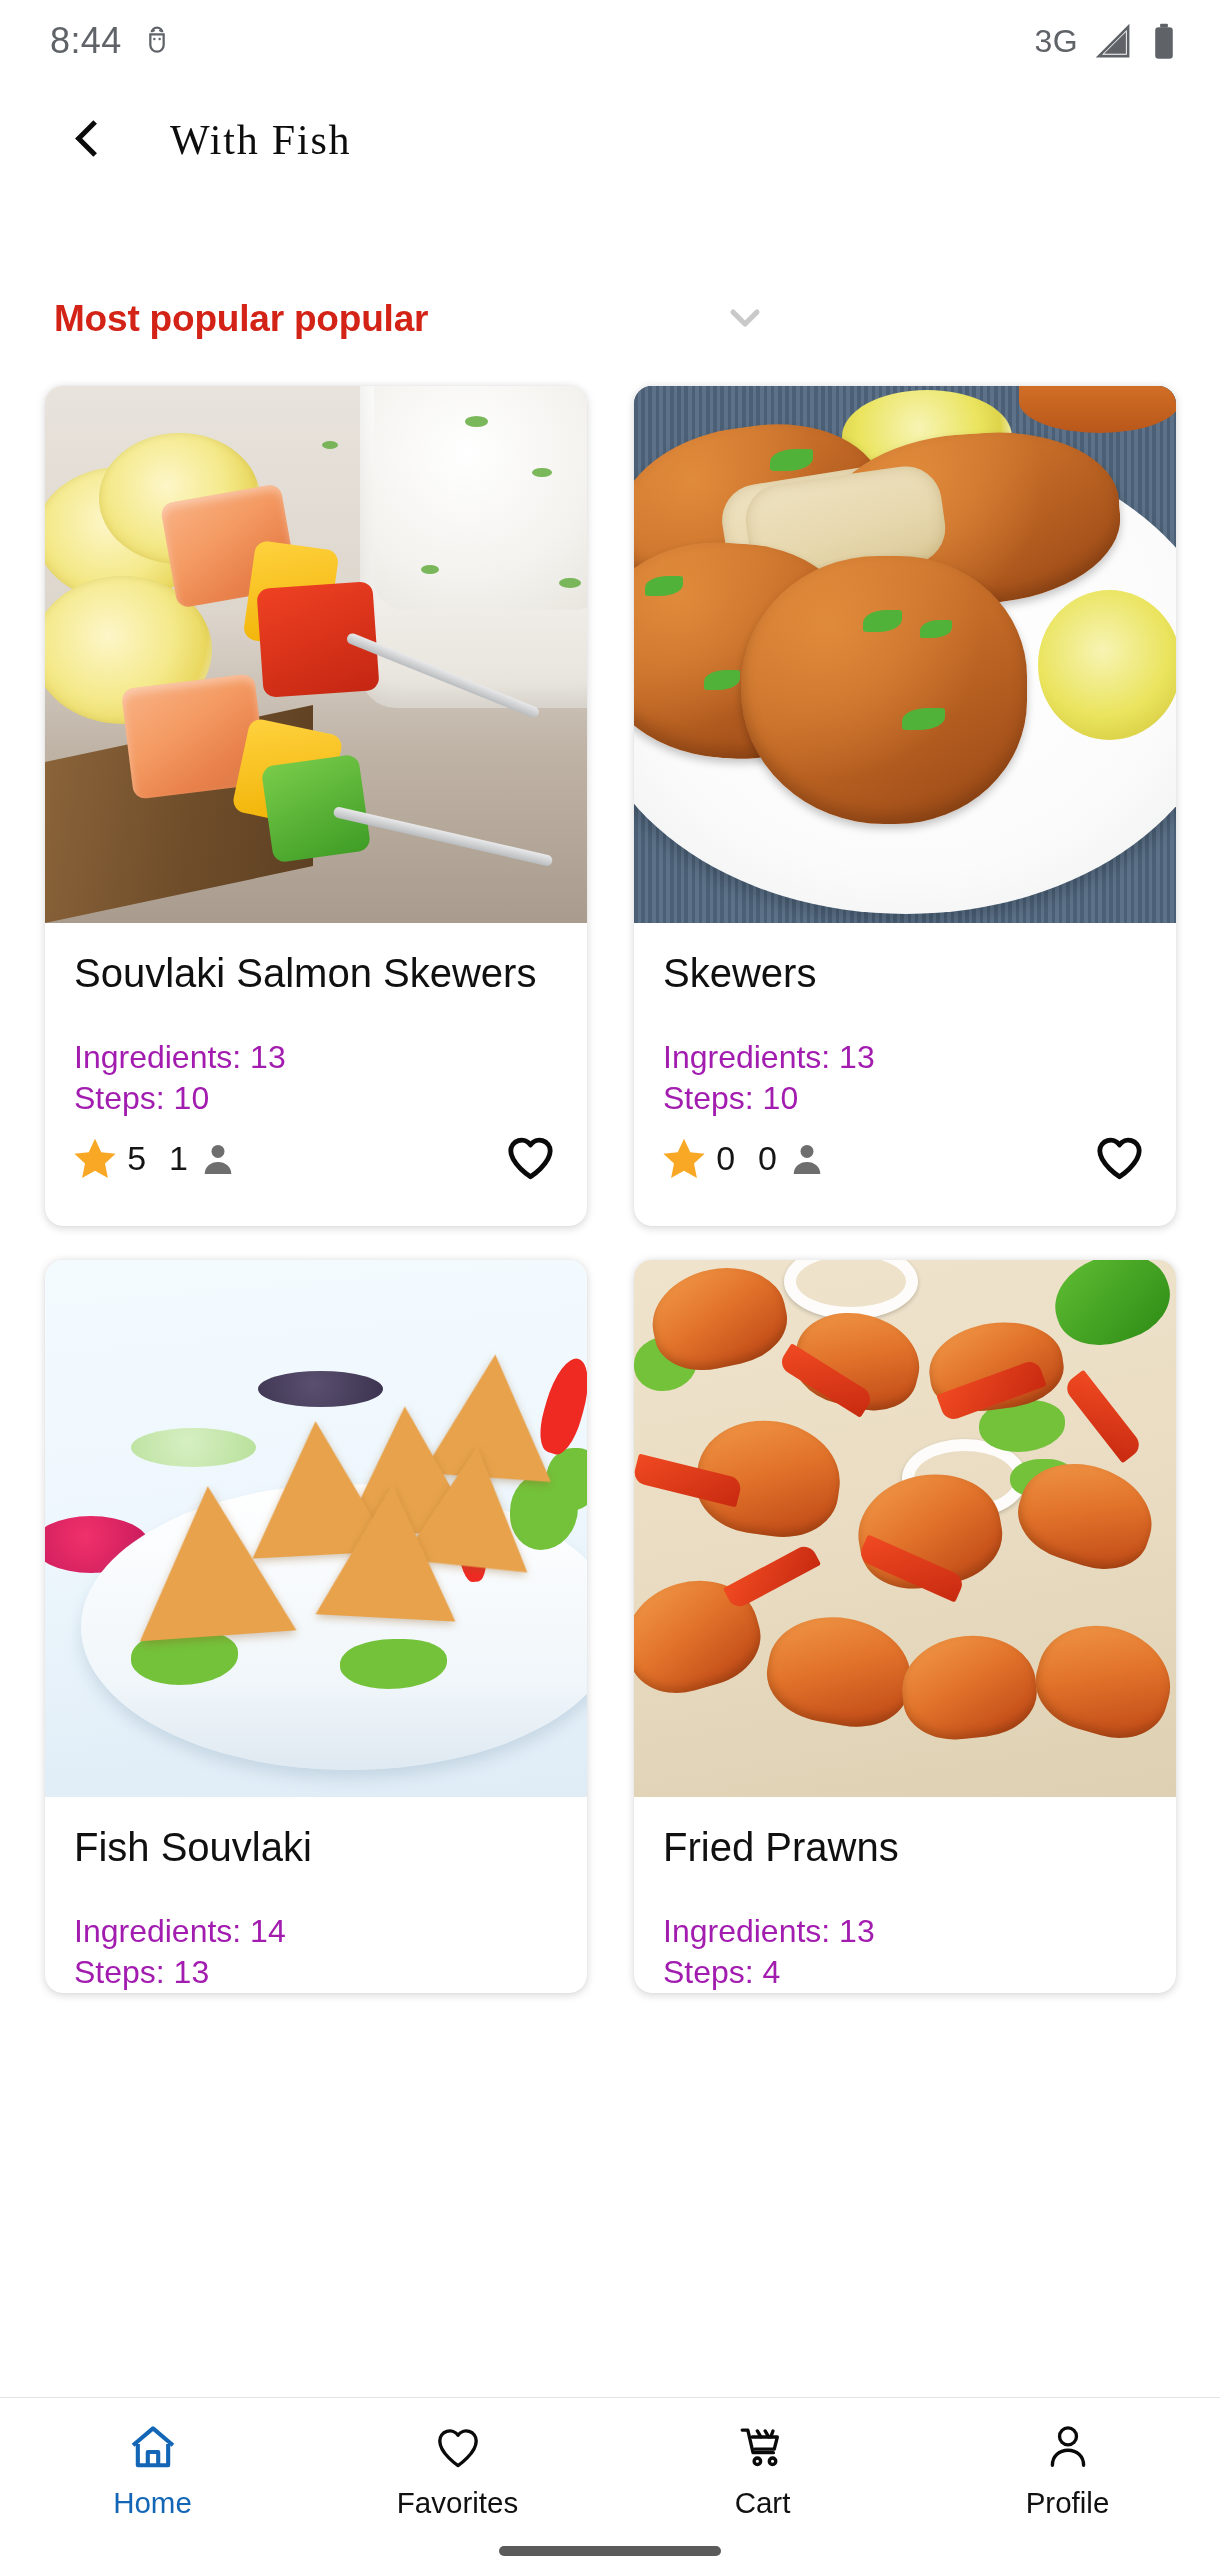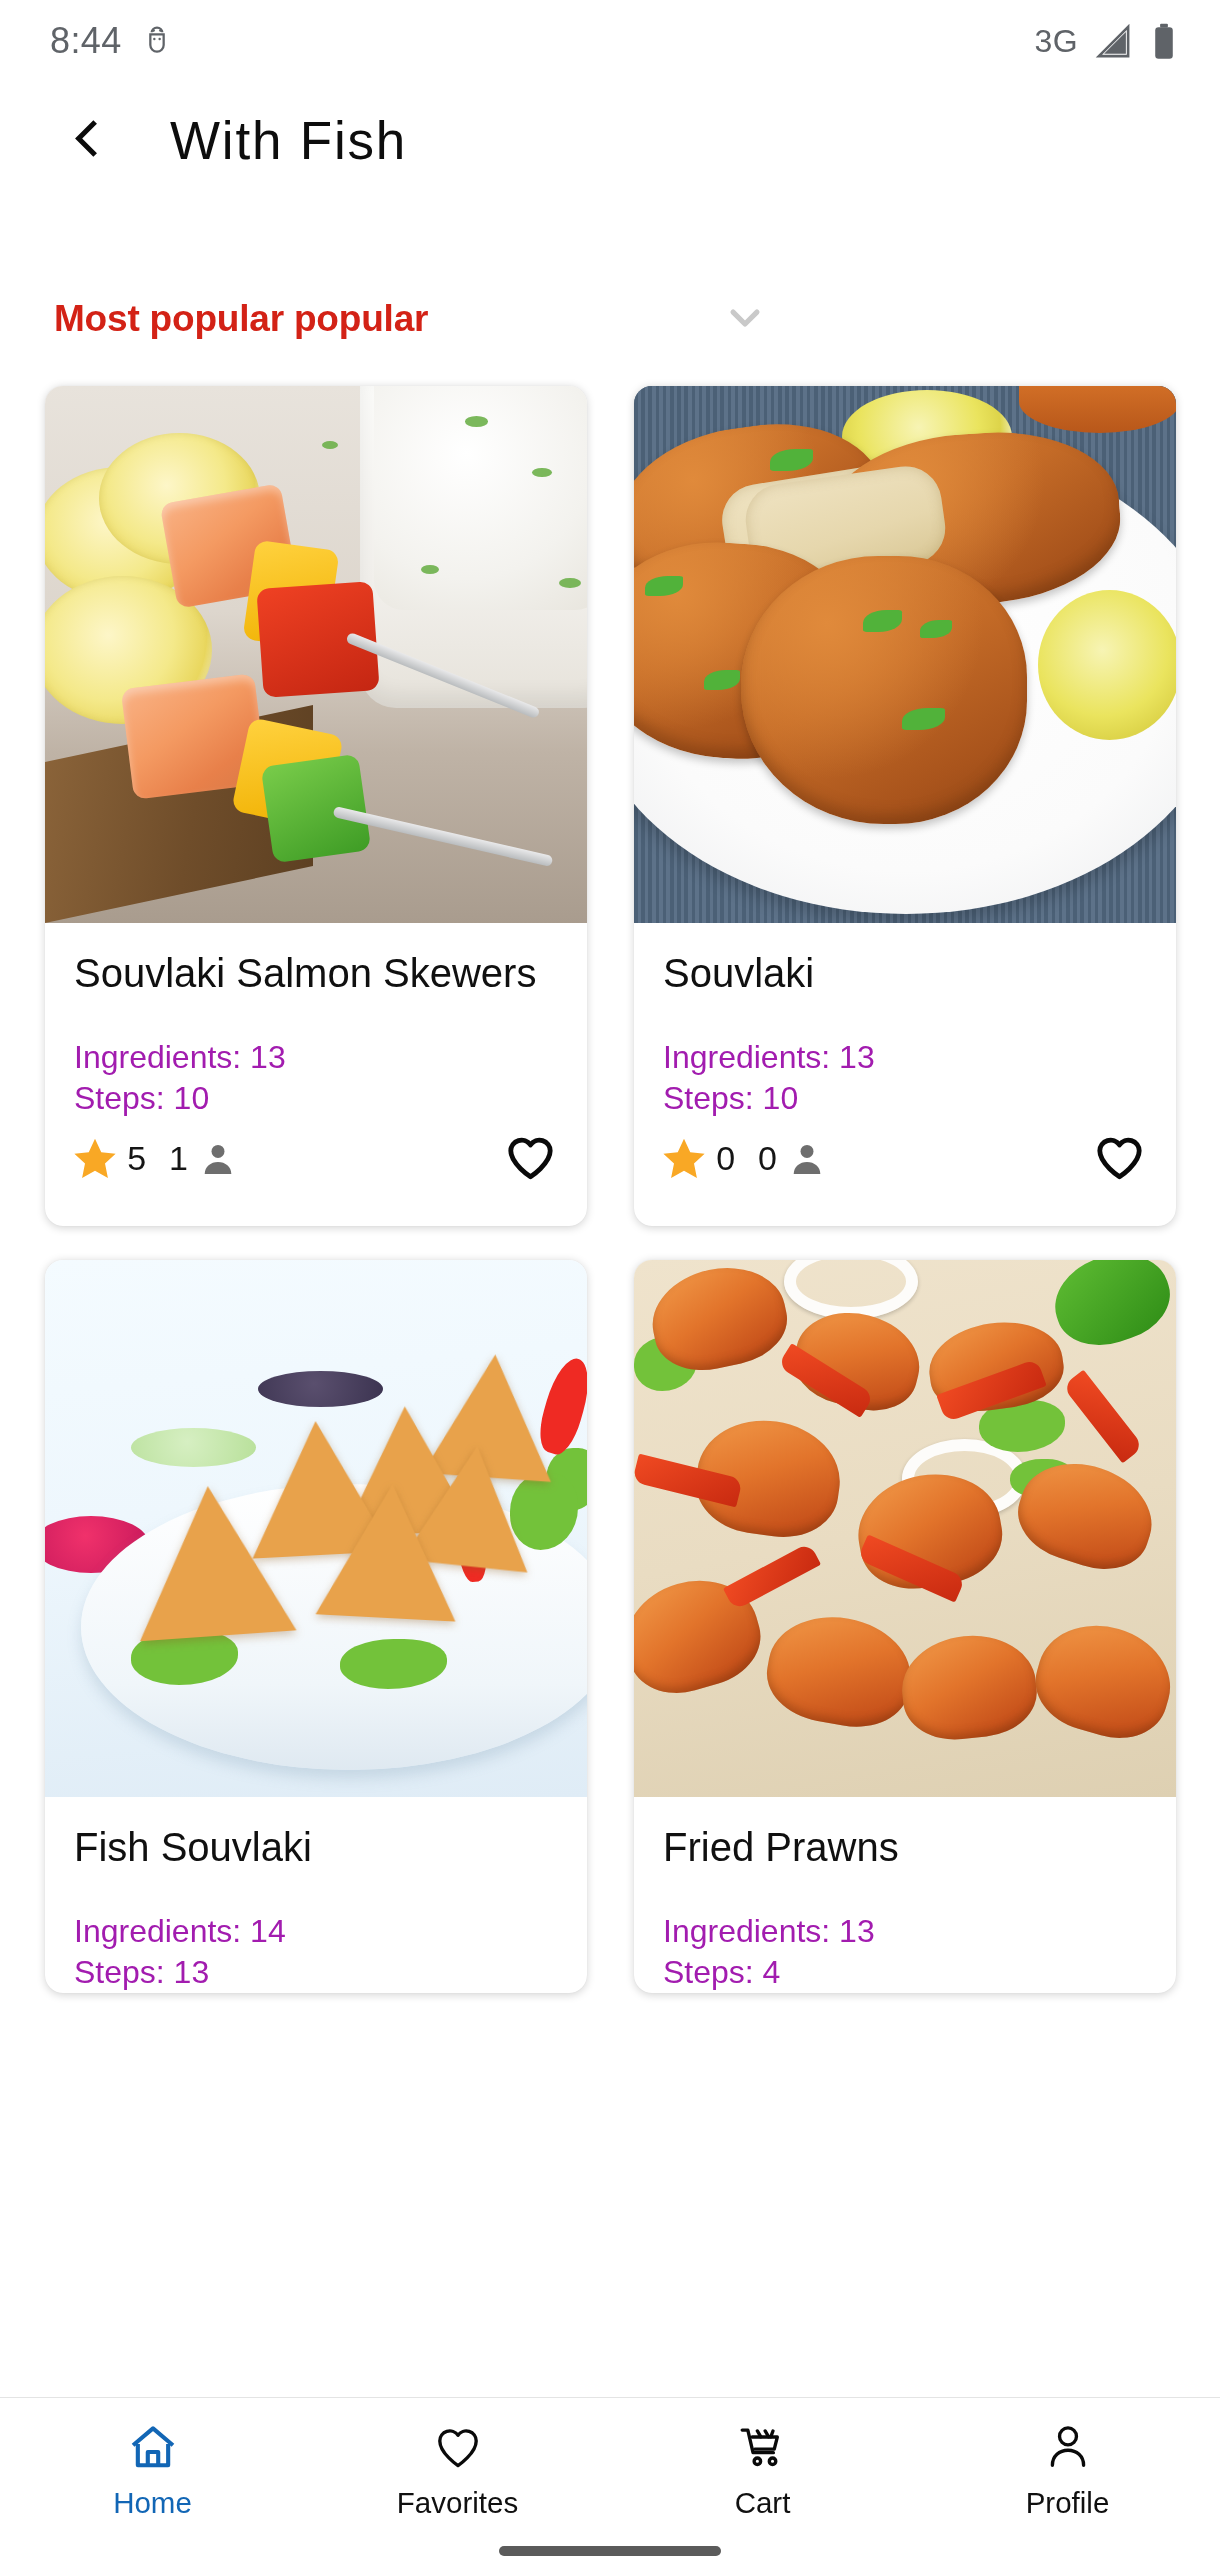--- a/index.html
+++ b/index.html
@@ -41,22 +41,22 @@
     display: flex; align-items: center;
     padding-left: 54px;
   }
   .back-btn {
     width: 64px; height: 64px;
     display: flex; align-items: center; justify-content: center;
     cursor: pointer;
   }
   .appbar-title {
     margin-left: 52px;
-    font-family: Liberation Sans, sans-serif;
-    font-size: 53px;
+    font-family: Liberation Serif, serif;
+    font-size: 42px;
     letter-spacing: 1.8px;
     color: #0d0d0d;
     font-weight: 400;
   }
 
   
   .filter-row {
     margin-top: 82px;
     height: 77px; flex: 0 0 77px;
     display: flex; align-items: center;
@@ -427,21 +427,21 @@
             <div class="cutlet" style="left:107px;top:170px;width:286px;height:268px;"></div>
             <div class="cilantro" style="left:136px;top:63px;width:43px;height:21.5px;"></div>
             <div class="cilantro" style="left:10.7px;top:190px;width:38px;height:19.7px;"></div>
             <div class="cilantro" style="left:70px;top:284px;width:36px;height:19.7px;"></div>
             <div class="cilantro" style="left:229px;top:224px;width:39px;height:21.5px;"></div>
             <div class="cilantro" style="left:286px;top:234px;width:32px;height:18px;"></div>
             <div class="cilantro" style="left:268px;top:322px;width:43px;height:21.5px;"></div>
           </div>
         </div>
         <div class="card-body">
-          <div class="card-title">Souvlaki</div>
+          <div class="card-title">Skewers</div>
           <div class="card-meta">
             <div>Ingredients: 13</div>
             <div>Steps: 10</div>
           </div>
         </div>
         <div class="card-foot">
           <div class="rating">
             <span>
               <svg class="star-icon" viewBox="0 0 24 24">
                   <path fill="#F9A825" d="M12 2.3l3 6.4 6.9.8-5.1 4.7 1.4 6.9L12 17.6 5.8 21.1l1.4-6.9L2.1 9.5l6.9-.8z"></path>

